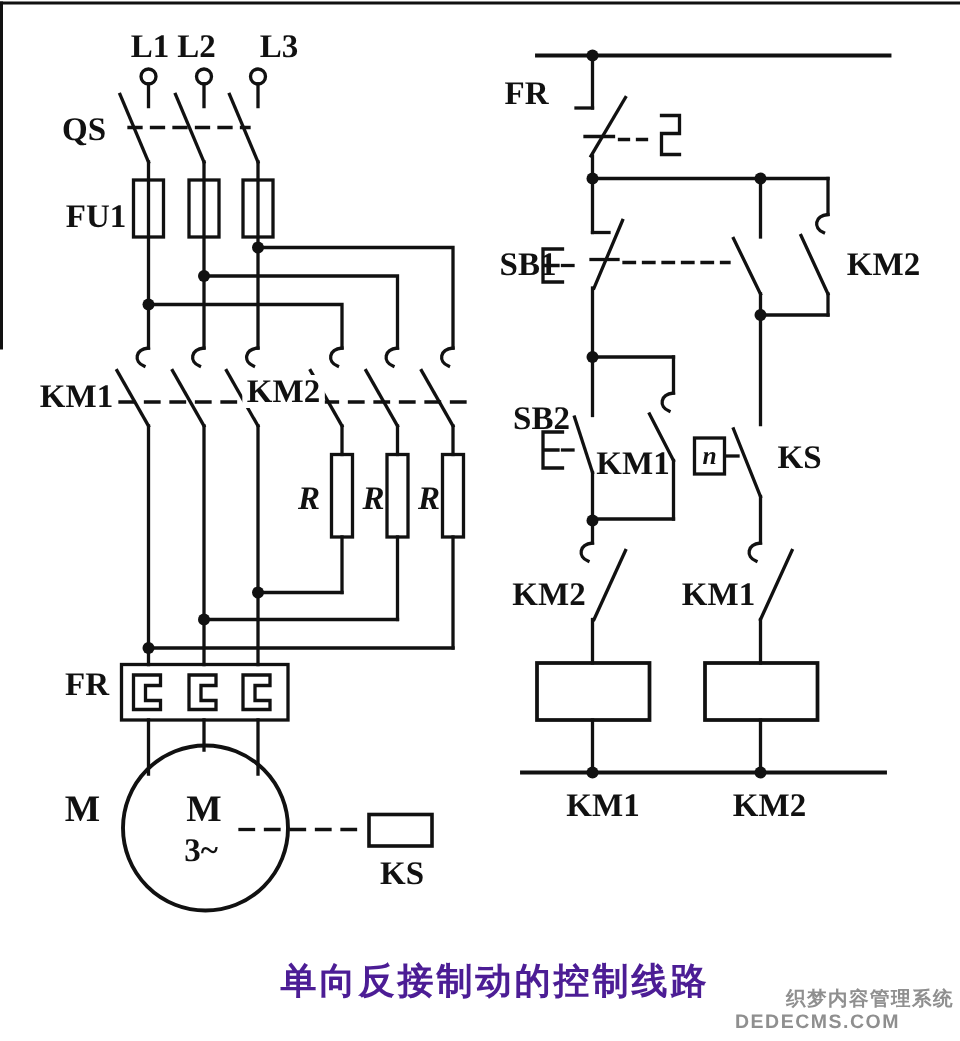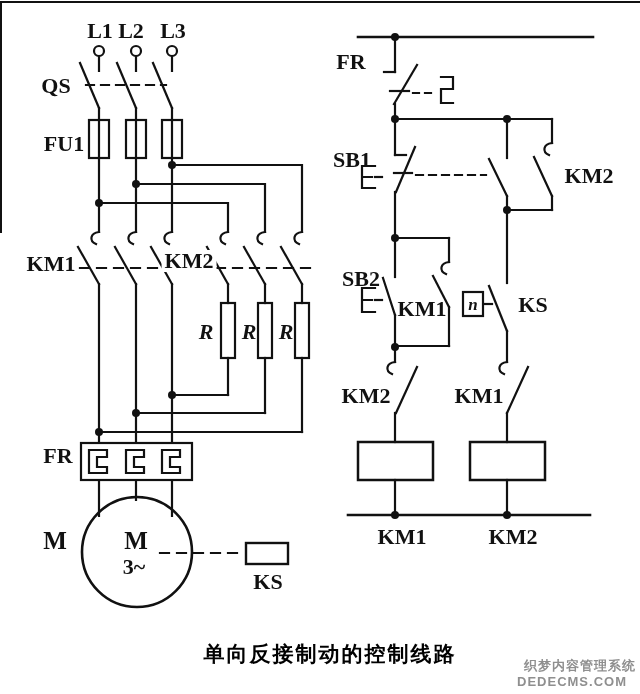--- a/index.html
+++ b/index.html
@@ -5,23 +5,23 @@
   html,body{margin:0;padding:0;background:#fff;}
   #stage{position:relative;width:640px;height:688px;background:#ffffff;overflow:hidden;
          font-family:"Liberation Serif","DejaVu Serif",serif;}
   svg{position:absolute;left:0;top:0;}
   .lbl{position:absolute;transform:translate(-50%,-50%);color:#111;
        font-weight:bold;font-size:22px;white-space:nowrap;line-height:1;}
   .lbl.big{font-size:25px;}
   .lbl.ital{font-style:italic;}
   .lbl.bg{background:#fff;padding:0 3px;}
   .lbl.small{font-size:17px;}
-  #caption{position:absolute;transform:translate(-50%,-50%);color:#000000;
+  #caption{position:absolute;transform:translate(-50%,-50%);color:#4c1d95;
            font-family:"Liberation Sans","DejaVu Sans",sans-serif;
-           font-weight:bold;font-size:21px;letter-spacing:2px;white-space:nowrap;}
+           font-weight:bold;font-size:24px;letter-spacing:2px;white-space:nowrap;}
   .wm{position:absolute;transform:translate(-50%,-50%);color:#8f8f8f;
       font-family:"Liberation Sans","DejaVu Sans",sans-serif;
       font-weight:bold;font-size:13px;letter-spacing:1px;white-space:nowrap;}
 </style>
 </head>
 <body>
 
 <div id="stage">
 
 <svg width="640" height="694" viewBox="0 0 640 694">
@@ -225,43 +225,43 @@
             <circle cx="395" cy="347" r="4"></circle>
         <circle cx="395" cy="515" r="4"></circle>
             <circle cx="507" cy="515" r="4"></circle>
       </g>
     </g>
   </g>
 </svg>
 
 <div class="lbl" style="left:100px;top:31px">L1</div>
 <div class="lbl" style="left:131px;top:31px">L2</div>
-<div class="lbl" style="left:173px;top:31px">L3</div>
+<div class="lbl" style="left:186px;top:31px">L3</div>
 <div class="lbl" style="left:56px;top:86px">QS</div>
 <div class="lbl" style="left:64px;top:144px">FU1</div>
 <div class="lbl" style="left:51px;top:264px">KM1</div>
 <div class="lbl bg" style="left:189px;top:261px">KM2</div>
 <div class="lbl ital" style="left:206px;top:332px">R</div>
 <div class="lbl ital" style="left:249px;top:332px">R</div>
 <div class="lbl ital" style="left:286px;top:332px">R</div>
 <div class="lbl" style="left:58px;top:456px">FR</div>
 <div class="lbl big" style="left:55px;top:540px">M</div>
 <div class="lbl big" style="left:136px;top:540px">M</div>
 <div class="lbl" style="left:134px;top:567px">3~</div>
 <div class="lbl" style="left:268px;top:582px">KS</div>
 
 <div class="lbl" style="left:351px;top:62px">FR</div>
-<div class="lbl" style="left:352px;top:160px">SB1</div>
+<div class="lbl" style="left:352px;top:176px">SB1</div>
 <div class="lbl" style="left:589px;top:176px">KM2</div>
 <div class="lbl" style="left:361px;top:279px">SB2</div>
 <div class="lbl" style="left:422px;top:309px">KM1</div>
 <div class="lbl ital small" style="left:473px;top:304px">n</div>
 <div class="lbl" style="left:533px;top:305px">KS</div>
 <div class="lbl" style="left:366px;top:396px">KM2</div>
 <div class="lbl" style="left:479px;top:396px">KM1</div>
 <div class="lbl" style="left:402px;top:537px">KM1</div>
 <div class="lbl" style="left:513px;top:537px">KM2</div>
 
 <div id="caption" style="left:330px;top:654px">单向反接制动的控制线路</div>
 <div class="wm" style="left:580px;top:666px">织梦内容管理系统</div>
-<div class="wm" style="left:572px;top:681px">DEDECMS.COM</div>
+<div class="wm" style="left:545px;top:681px">DEDECMS.COM</div>
 
 </div>
 
 </body></html>

